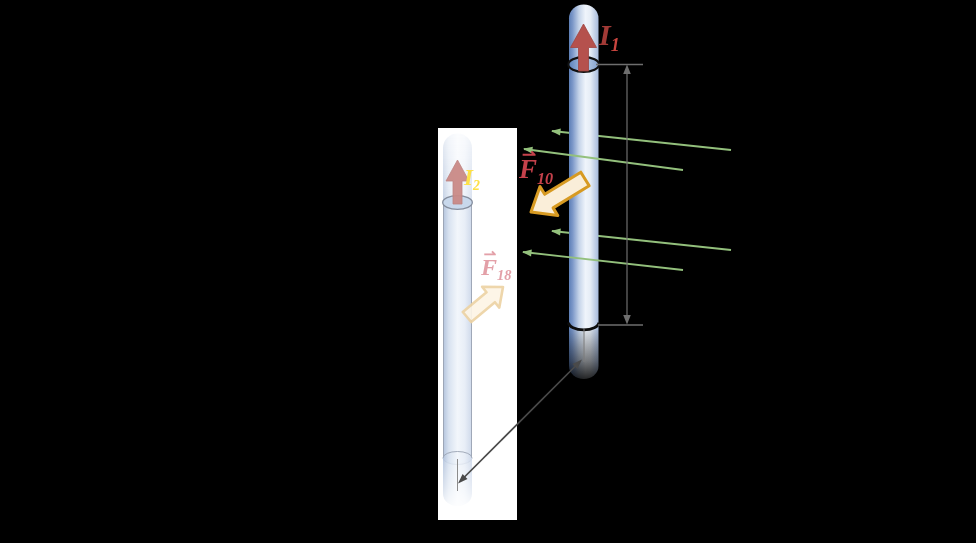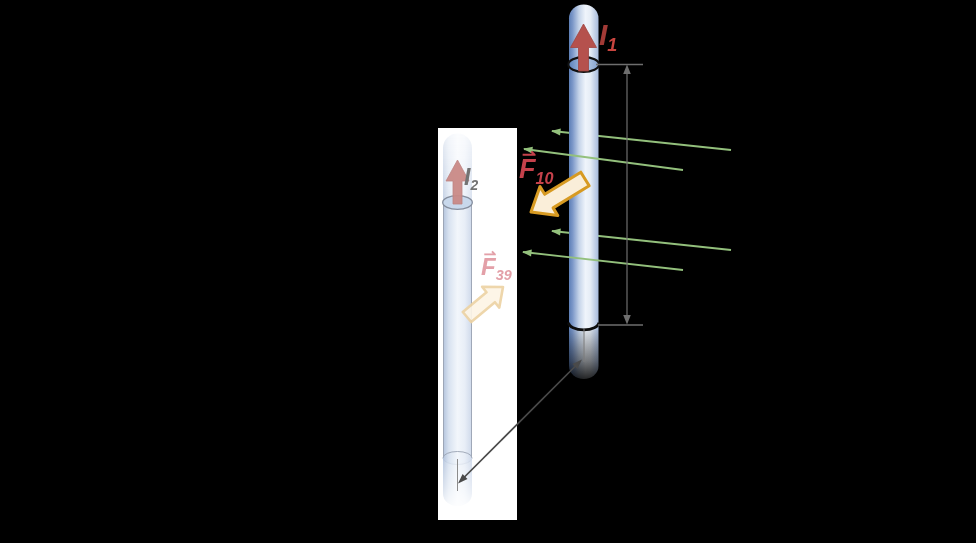--- a/index.html
+++ b/index.html
@@ -1,21 +1,21 @@
 <!DOCTYPE html>
 <html><head>
 <meta charset="utf-8">
 <style>
   html,body{margin:0;padding:0;background:#000;}
   .stage{
     position:relative;
     width:772px;height:543px;
     background:#000;
     overflow:hidden;
-    font-family:Liberation Sans, sans-serif;
+    font-family:Liberation Serif, serif;
   }
   .stage svg{position:absolute;left:0;top:0;}
   .mlabel{
     position:absolute;
     font-style:italic;
     line-height:1;
     white-space:nowrap;
     user-select:none;
   }
   .mlabel .vec{position:relative;display:inline-block;}
@@ -25,21 +25,21 @@
     font-size:0.62em;
     font-style:normal;
   }
   .mlabel sub{
     font-size:0.60em;
     vertical-align:-0.35em;
     letter-spacing:0;
   }
   #label-i1{left:599px;top:20px;font-size:30px;color:#a23a36;font-weight:bold;}
   #label-i1 sub{color:#c9453f;}
-  #label-i2{left:464px;top:166px;font-size:23px;color:#737373;font-weight:bold;}
+  #label-i2{left:464px;top:166px;font-size:23px;color:#fde047;font-weight:bold;}
   #label-f12{left:519px;top:156px;font-size:27px;color:#c5414b;font-weight:bold;}
   #label-f21{left:481px;top:255px;font-size:24px;color:#e3a0a8;font-weight:bold;}
 </style>
 </head>
 <body>
 
 <div class="stage">
 
 <svg width="976" height="543" viewBox="0 0 976 543">
   <defs>
@@ -136,15 +136,15 @@
 
   <polygon points="471.2,322.0 494.9,302.2 499.3,307.6 503,287 482.1,286.8 486.5,292.2 462.8,312.0" fill="#fdf5e6" stroke="#edd3a4" stroke-width="2.6" stroke-linejoin="round" opacity="0.92"></polygon>
 </svg>
 
 <div class="mlabel" id="label-i1"><span>I</span><sub>1</sub></div>
 
 <div class="mlabel" id="label-i2"><span>I</span><sub>2</sub></div>
 
 <div class="mlabel" id="label-f12"><span class="vec"><span class="hat">⇀</span><span>F</span></span><sub>10</sub></div>
 
-<div class="mlabel" id="label-f21"><span class="vec"><span class="hat">⇀</span><span>F</span></span><sub>39</sub></div>
+<div class="mlabel" id="label-f21"><span class="vec"><span class="hat">⇀</span><span>F</span></span><sub>18</sub></div>
 
 </div>
 
 </body></html>

